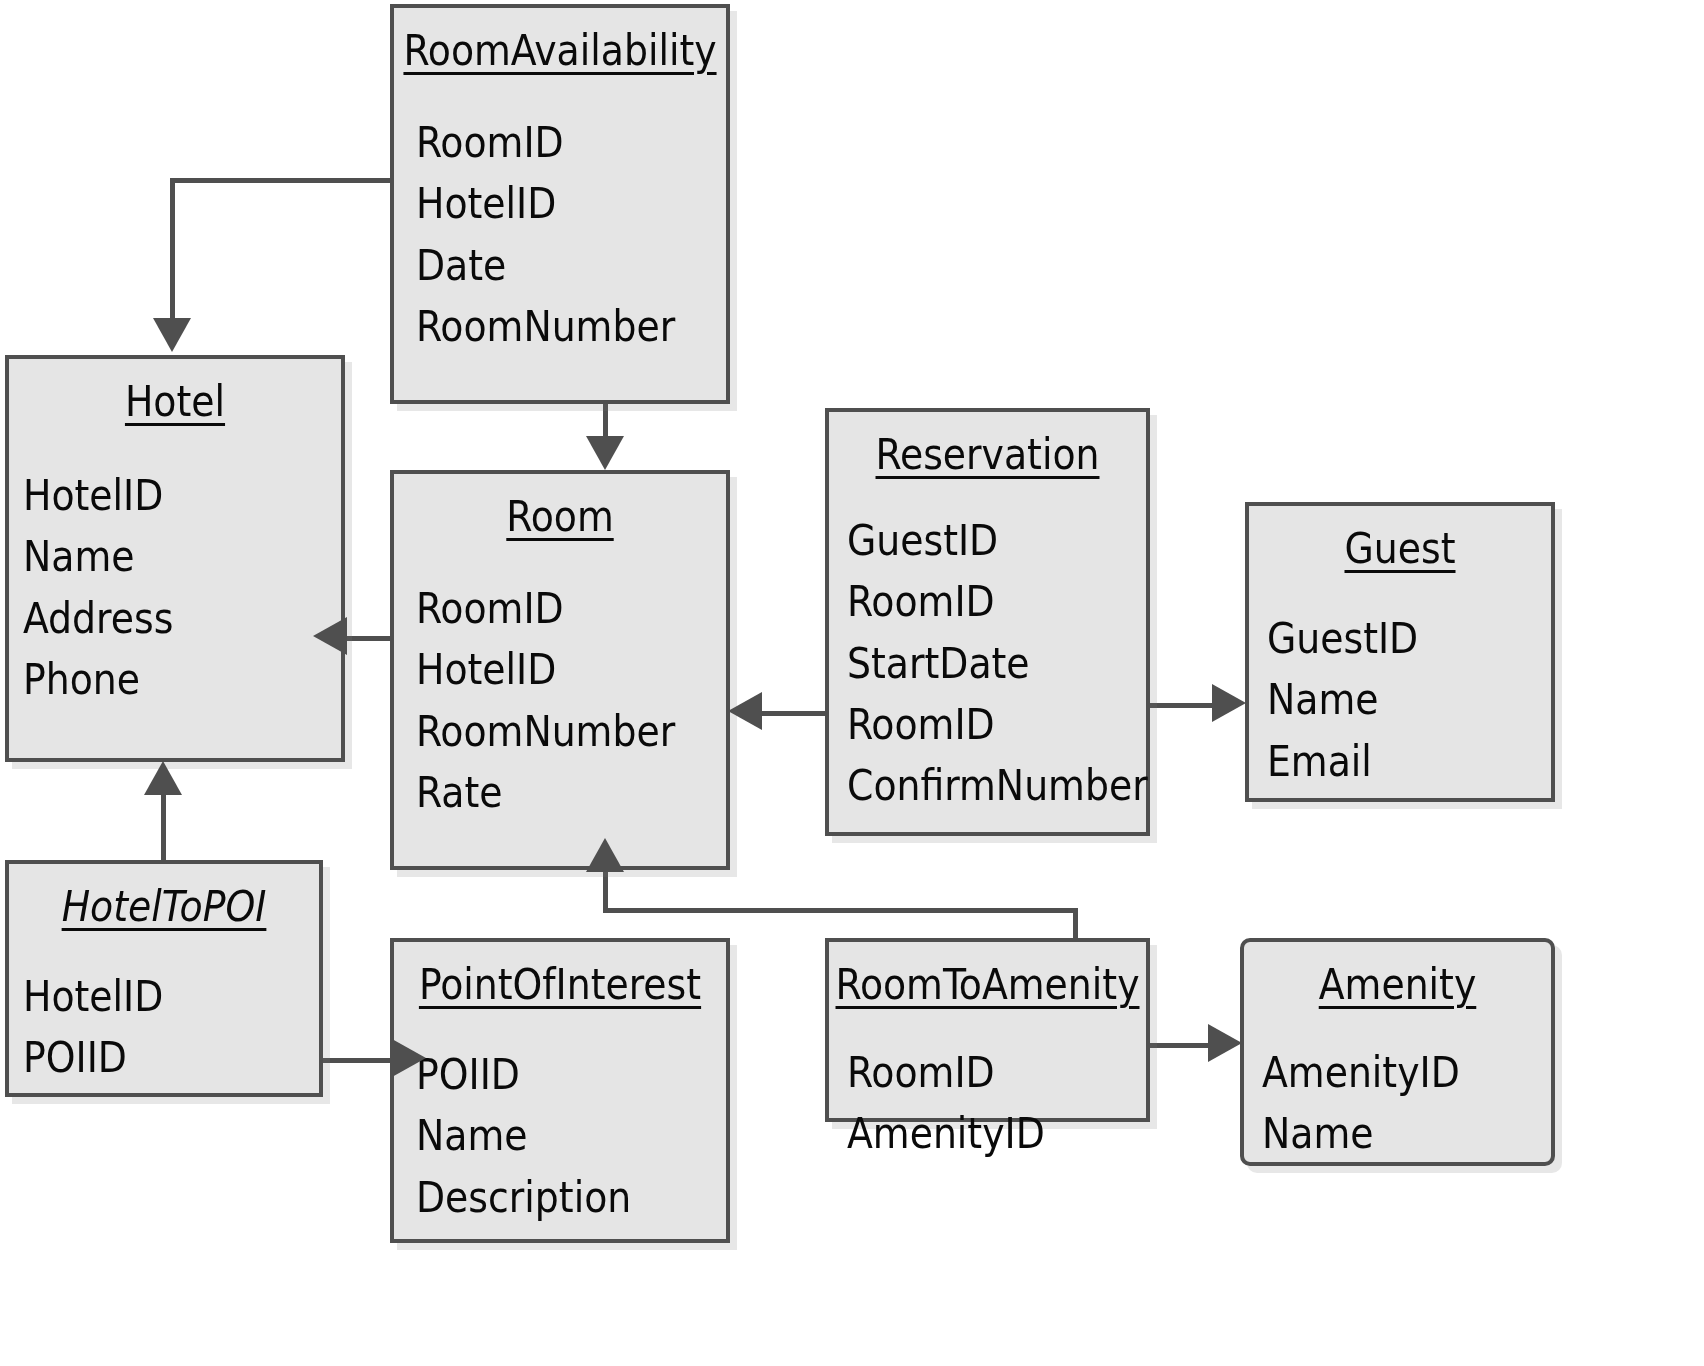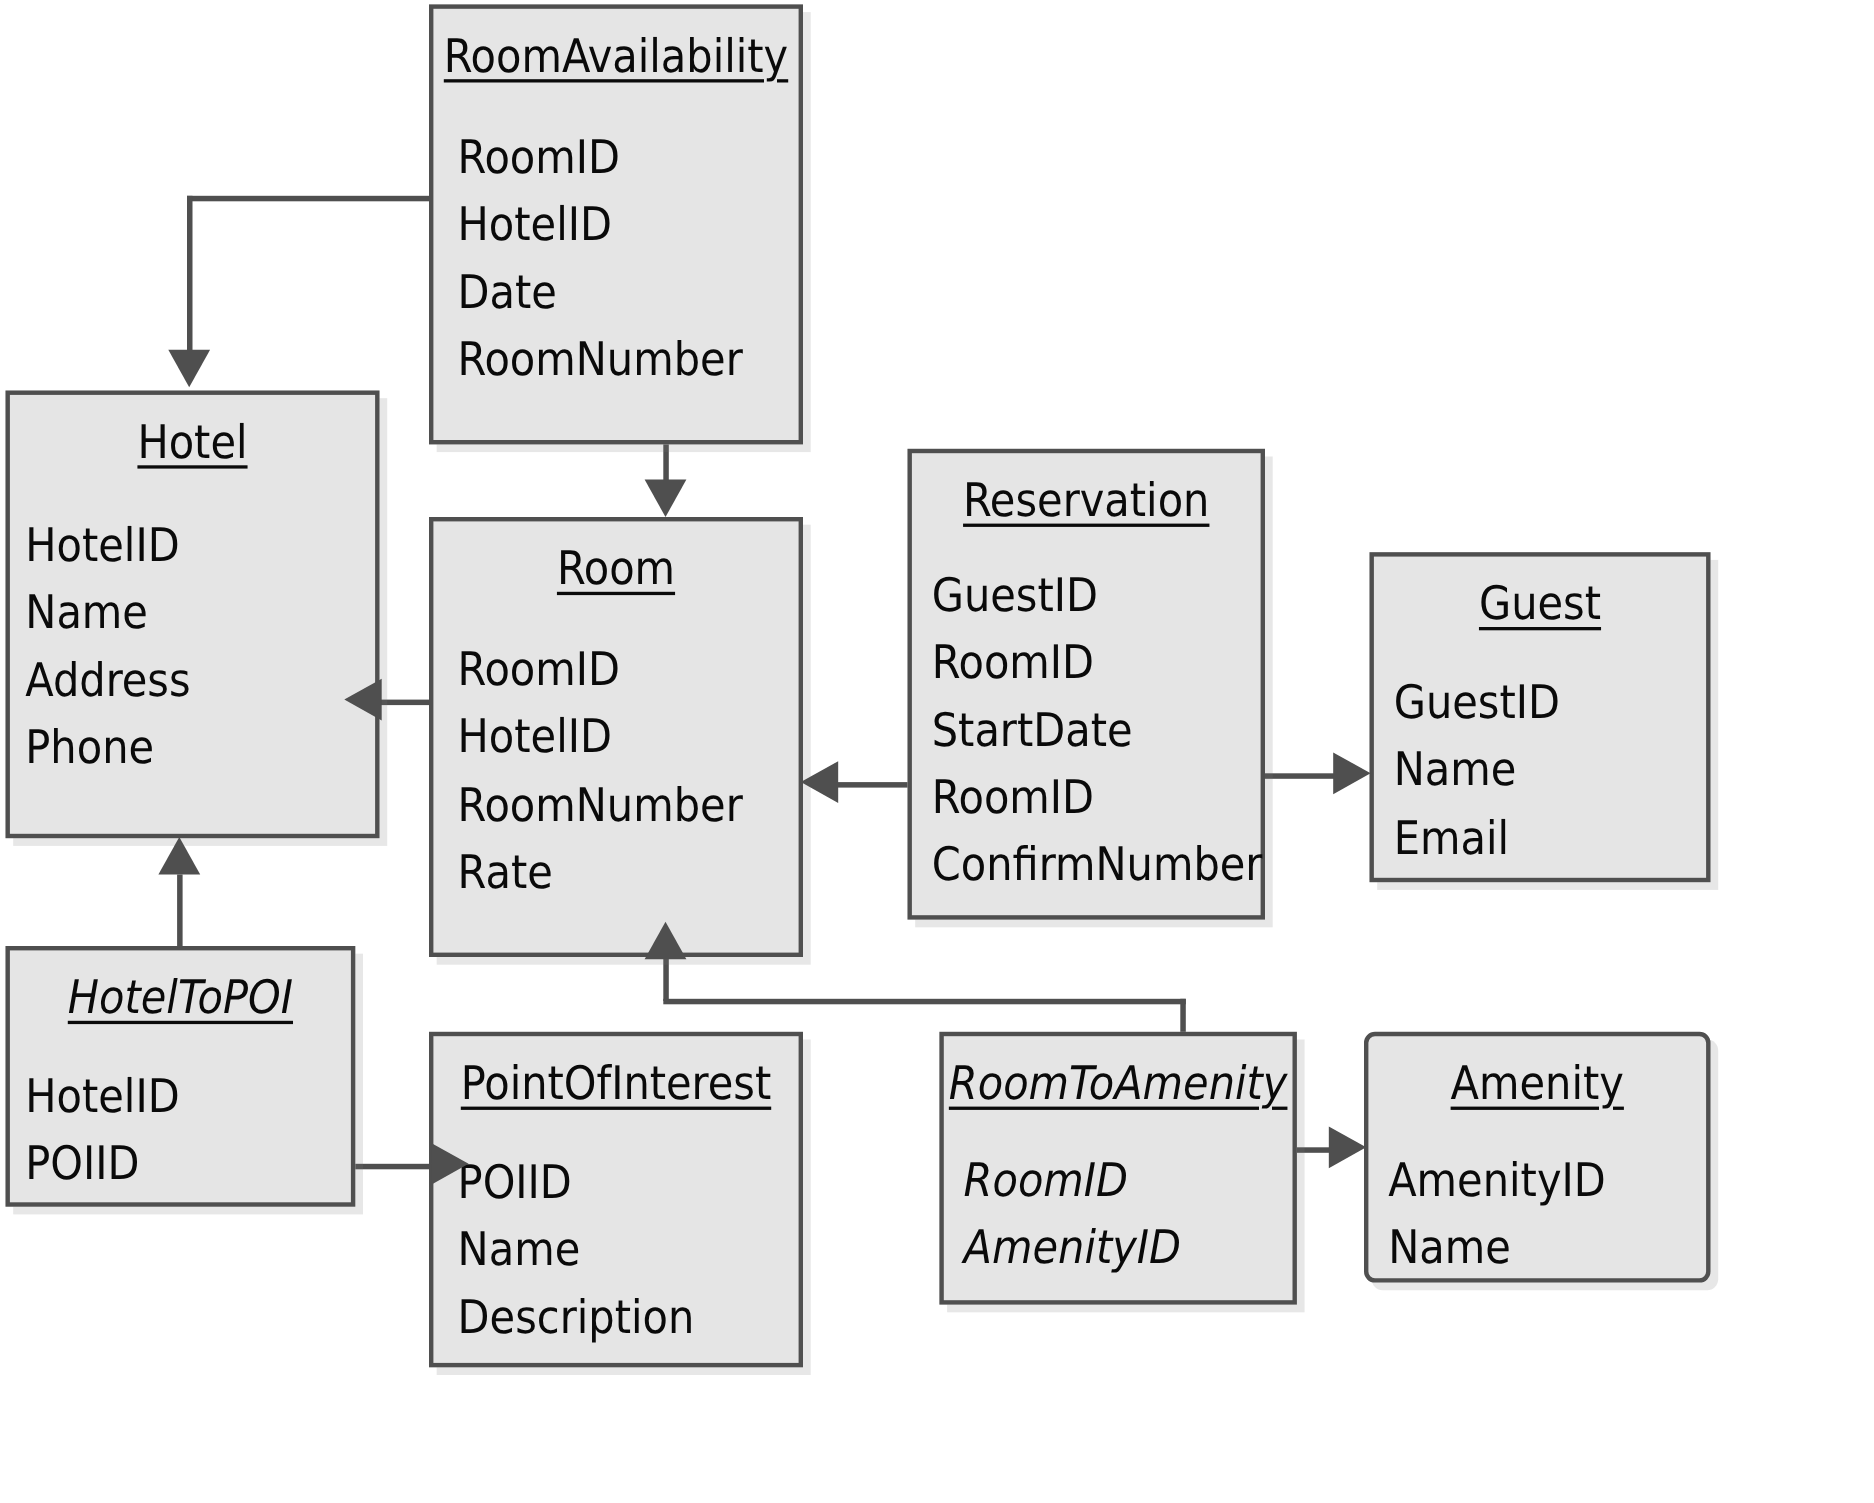--- a/index.html
+++ b/index.html
@@ -174,21 +174,21 @@
 
   <div class="entity" style="left:390px; top:938px; width:340px; height:305px;">
     <div class="entity-title" style="margin-top:22px;">PointOfInterest</div>
     <ul class="attr-list" style="margin-top:38px; margin-left:22px;">
       <li class="attr">POIID</li>
       <li class="attr">Name</li>
       <li class="attr">Description</li>
     </ul>
   </div>
 
-  <div class="entity" style="left:854px; top:938px; width:325px; height:248px;font-style:italic;">
+  <div class="entity" style="left:825px; top:938px; width:325px; height:184px;">
     <div class="entity-title" style="margin-top:22px;">RoomToAmenity</div>
     <ul class="attr-list" style="margin-top:36px; margin-left:18px;">
       <li class="attr">RoomID</li>
       <li class="attr">AmenityID</li>
     </ul>
   </div>
 
   <div class="entity" style="left:1240px; top:938px; width:315px; height:228px;border-radius:10px;">
     <div class="entity-title" style="margin-top:22px;">Amenity</div>
     <ul class="attr-list" style="margin-top:36px; margin-left:18px;">

